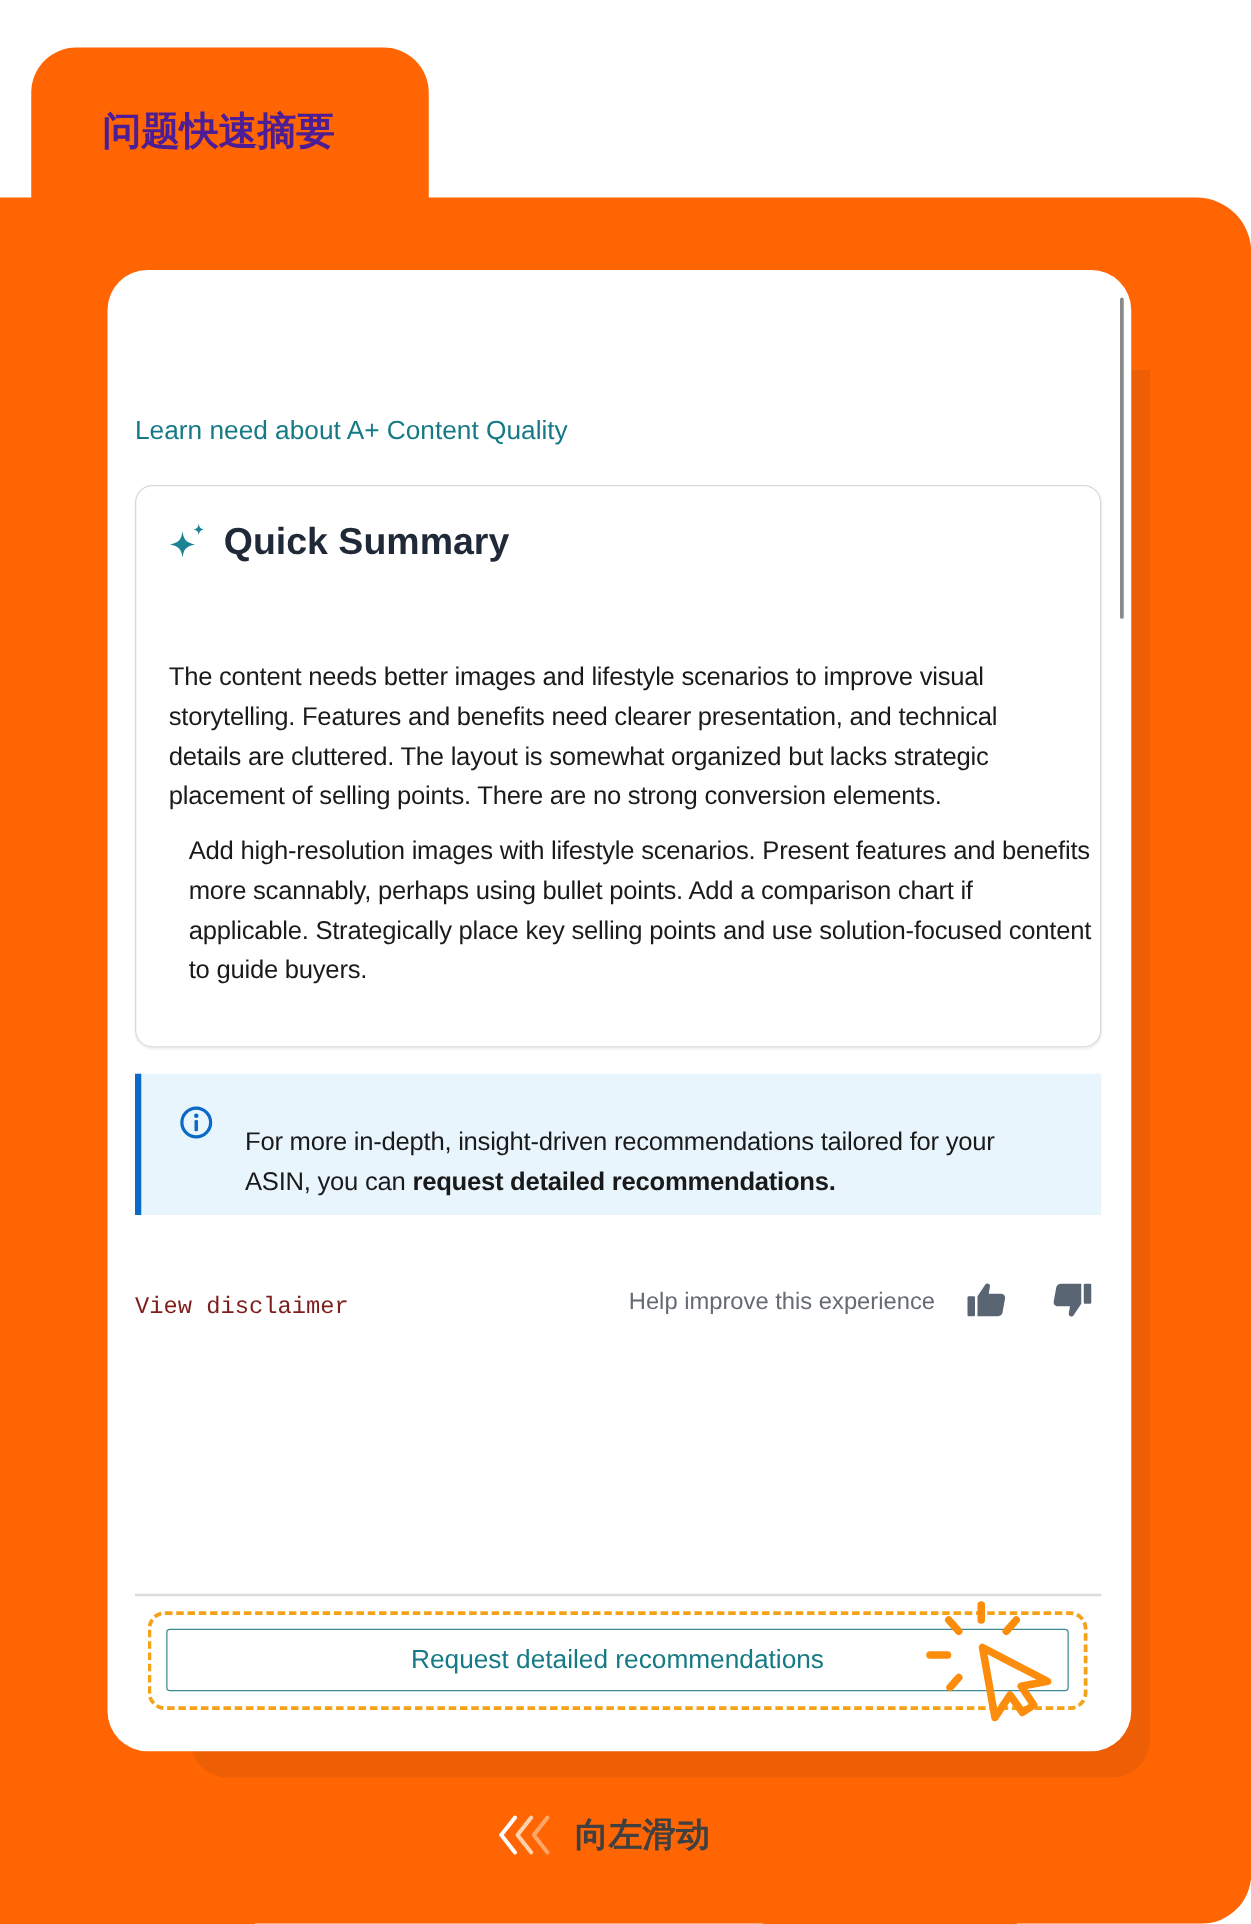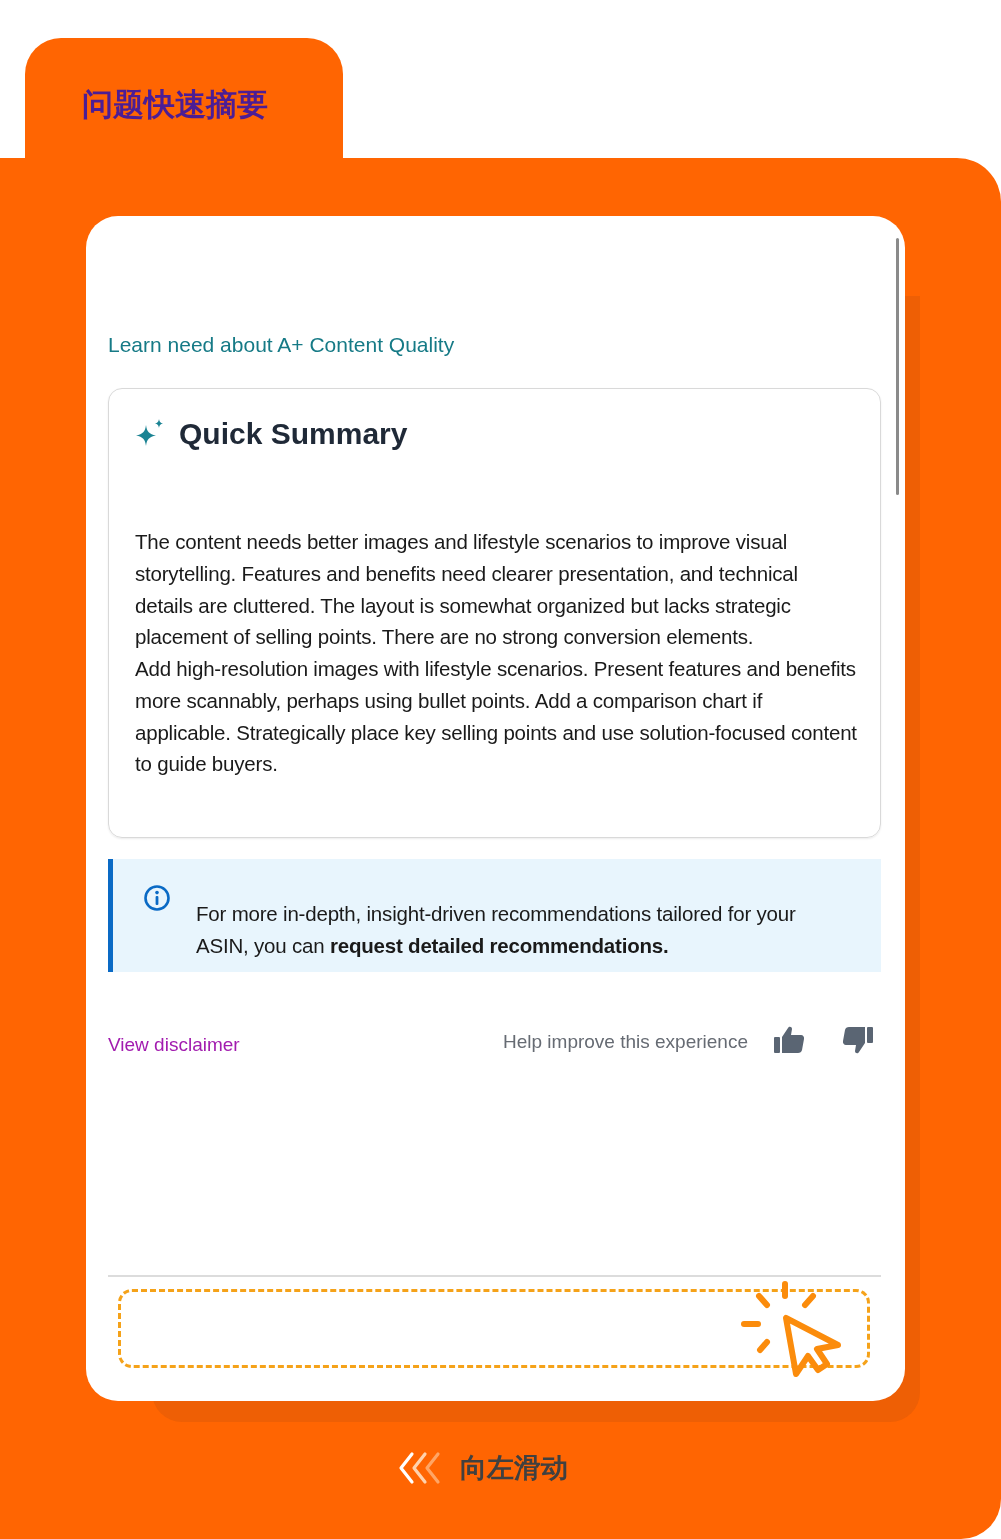--- a/index.html
+++ b/index.html
@@ -47,34 +47,34 @@
     border: 1.5px solid #d9d9d9; border-radius: 14px; box-shadow: 0 1px 2px rgba(0,0,0,0.08);
   }
   .summary-head { position: absolute; left: 24px; top: 28px; display: flex; align-items: center; }
   .sparkle { width: 34px; height: 34px; margin-right: 12px; }
   .summary-title { font-size: 30px; font-weight: bold; color: #1f2937; }
   .summary-p {
     position: absolute; left: 26px; width: 725px; font-size: 20.5px; line-height: 31.8px; color: #1a1a1a;
     letter-spacing: -0.2px;
   }
   .p1 { top: 89px; margin-top: 48px; }
-  .p2 { top: 264px; }
+  .p2 { top: 276px; margin-left: 16px; }
 
   .info-alert {
     position: absolute; left: 22px; top: 643px; width: 773px; height: 113px;
     background: #e8f5fd; border-left: 5px solid #0a6ac5;
   }
   .info-icon { position: absolute; left: 30px; top: 25px; width: 28px; height: 28px; }
   .info-text {
     position: absolute; left: 83px; top: 24px; width: 650px; font-size: 20.5px; line-height: 32px; color: #1a1a1a; letter-spacing: -0.2px; margin-top: 15px;
   }
   .info-text b { font-weight: bold; color: #1a1a1a; }
 
   .disclaimer {
-    position: absolute; left: 22px; top: 818px; font-size: 19px; color: #a21caf; cursor: pointer;
+    position: absolute; left: 22px; top: 818px; font-size: 19px; color: #7f1d1d; cursor: pointer; font-family: Liberation Mono, monospace;
   }
   .help-text {
     position: absolute; left: 417px; top: 815px; font-size: 19px; color: #666b73;
   }
   .thumb-up { position: absolute; left: 686px; top: 808px; width: 34px; height: 32px; cursor: pointer; }
   .thumb-down { position: absolute; left: 755px; top: 808px; width: 34px; height: 32px; cursor: pointer; }
 
   .footer-divider {
     position: absolute; left: 22px; top: 1059px; width: 773px; height: 1.5px; background: #dcdcdc;
   }
@@ -139,20 +139,21 @@
     <rect x="2" y="13" width="6" height="16" rx="1" fill="#5a6573"></rect>
     <path d="M10 13 L16 4 C17 2 20 2.5 20 5 L19 11 L29 11 C31 11 32.5 13 32 15 L30 26 C29.6 28 28 29 26 29 L10 29 Z" fill="#5a6573"></path>
   </svg>
   <svg class="thumb-down" viewBox="0 0 34 32">
     <rect x="26" y="3" width="6" height="16" rx="1" fill="#5a6573"></rect>
     <path d="M24 19 L18 28 C17 30 14 29.5 14 27 L15 21 L5 21 C3 21 1.5 19 2 17 L4 6 C4.4 4 6 3 8 3 L24 3 Z" fill="#5a6573"></path>
   </svg>
 
   <div class="footer-divider"></div>
   <div class="dashed-highlight"></div>
+  <button class="request-btn">Request detailed recommendations</button>
   <svg class="cursor-icon" viewBox="0 0 110 110">
     <g stroke="#fb8c0c" stroke-width="6" stroke-linecap="round" fill="none">
       <line x1="47" y1="6" x2="47" y2="18"></line>
       <line x1="21" y1="18" x2="29" y2="27"></line>
       <line x1="75" y1="18" x2="67" y2="27"></line>
       <line x1="6" y1="46" x2="20" y2="46"></line>
       <line x1="22" y1="72" x2="29" y2="64"></line>
       <path d="M48 40 L58 96 L70 78 L80 92 L89 86 L79 71 L100 67 Z" stroke-linejoin="round"></path>
     </g>
   </svg>

